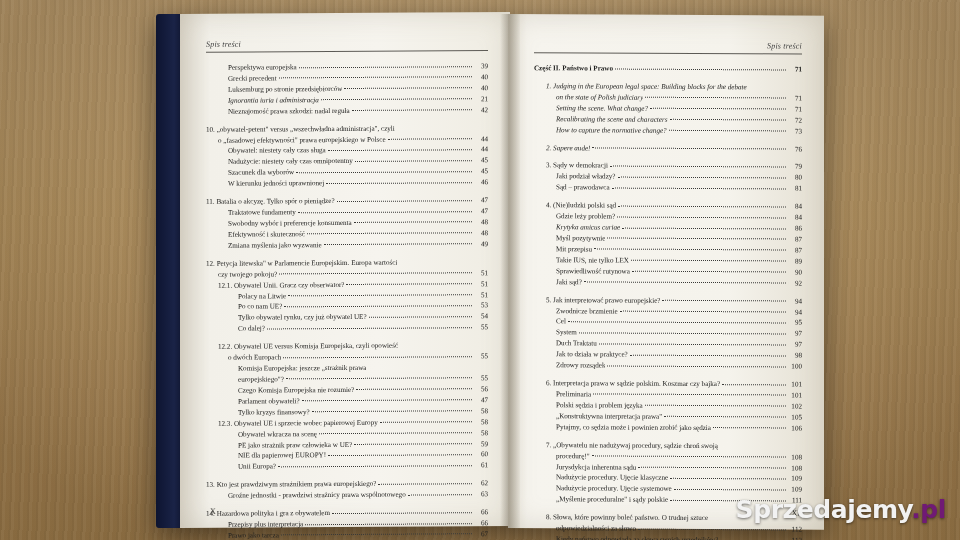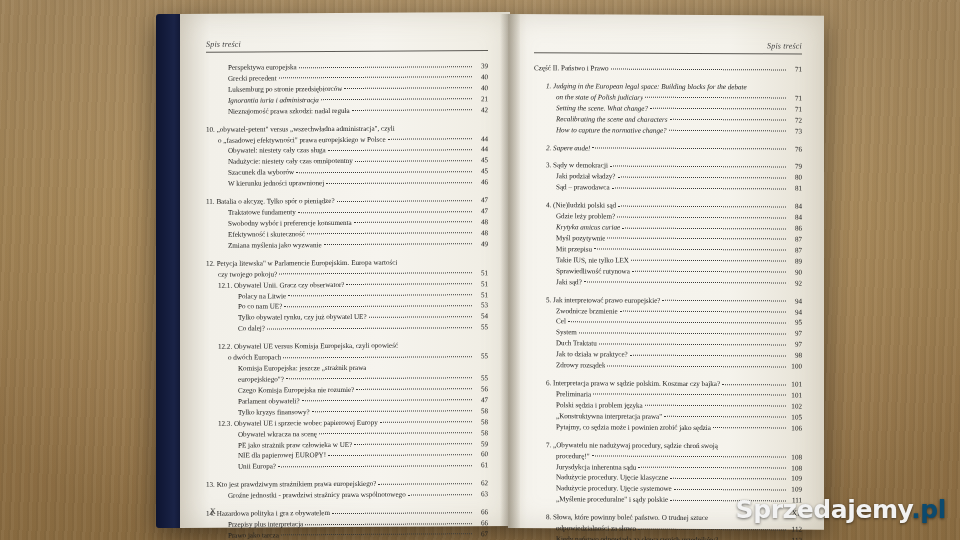--- a/index.html
+++ b/index.html
@@ -61,39 +61,39 @@
   .hdr-rule{border-bottom:1px solid #5c5a55;margin-top:3px;margin-bottom:10px;}
   .hdr.left-al{text-align:left;}
   .hdr.right-al{text-align:right;}
 
   .toc{font-size:7.1px;line-height:1.54;color:#20201f;}
   .row{display:flex;align-items:baseline;white-space:nowrap;}
   .t{flex:0 1 auto;overflow:hidden;text-overflow:clip;}
   .dots{flex:1 1 auto;margin:0 2px;border-bottom:1px dotted #3a3a38;position:relative;top:-1.5px;min-width:6px;}
   .pg{flex:0 0 auto;text-align:right;width:14px;}
   .nodots .dots{border-bottom:none;}
-  .b{font-weight:normal;}
+  .b{font-weight:bold;}
   .i{font-style:italic;}
   .sec{margin-top:7px;}
   .ind0{padding-left:0px;}
   .ind1{padding-left:12px;}
   .ind2{padding-left:22px;}
   .ind3{padding-left:32px;}
   .folio{position:absolute;bottom:12px;font-size:8px;color:#2a2a28;}
   .folio.l{left:30px;}
   .folio.r{right:24px;margin-left:44px;}
 
   .watermark{
     position:absolute;right:14px;bottom:16px;
     font-family:"DejaVu Sans", sans-serif;
     font-size:25px;font-weight:bold;color:#f2f2f2;
     text-shadow:0 1px 3px rgba(0,0,0,0.55);
     letter-spacing:-0.4px;z-index:40;
   }
-  .watermark .pl{color:#0c4a6e;}
+  .watermark .pl{color:#701a75;}
 </style>
 </head>
 <body>
 
 <div id="scene">
   <div class="desk"></div>
 
   <div class="book">
     <div class="cover"></div>
     <div class="cover-edge"></div>

